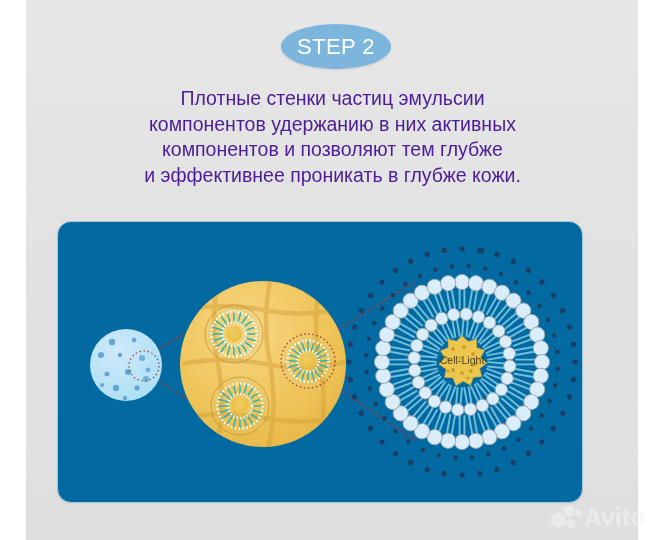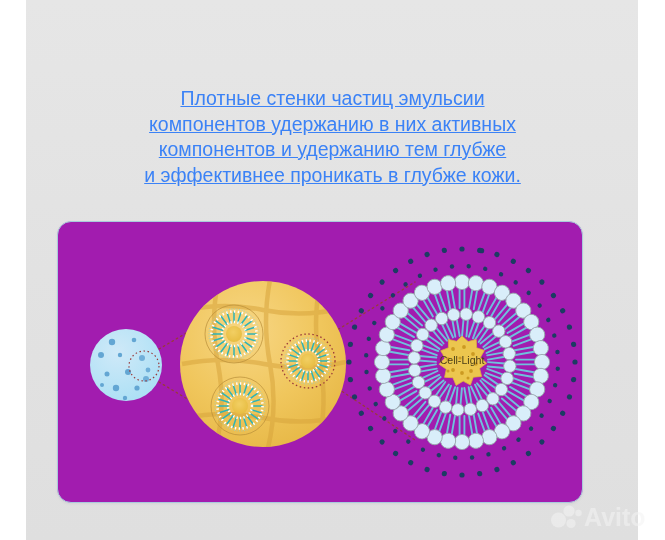--- a/index.html
+++ b/index.html
@@ -48,35 +48,34 @@
     white-space: nowrap;
   }
 
   
   .headline {
     position: absolute;
     left: 46px;
     top: 86px;
     width: 573px;
     text-align: center;
-    color: #3b82f6;
+    color: #4c1d95;
     font-size: 19.5px;
     line-height: 25.5px;
-    text-decoration: underline;
   }
   .headline .ln { display: block; white-space: nowrap; }
 
   
   .card {
     position: absolute;
     left: 57px;
     top: 221px;
     width: 524px;
     height: 280px;
-    background: #a21caf;
+    background: #0369a1;
     border: 1.4px solid #a9cadd;
     border-radius: 14px;
     box-shadow: 0 1px 3px rgba(0,0,0,0.05);
     overflow: hidden;
   }
   .stage { position: absolute; inset: 0; }
   .stage svg { display: block; width: 100%; height: 100%; }
 
   
   .avito {
@@ -89,25 +88,28 @@
   }
   .avito svg { display:block; width:100%; height:100%; }
 </style>
 </head>
 <body>
 
 <div id="page">
 
   <div class="content-band"></div>
 
+  <div class="step-badge">
+    <span class="step-badge-label">STEP 2</span>
+  </div>
 
   <div class="headline">
     <span class="ln">Плотные стенки частиц эмульсии</span>
     <span class="ln">компонентов удержанию в них активных</span>
-    <span class="ln">компонентов и удержанию тем глубже</span>
+    <span class="ln">компонентов и позволяют тем глубже</span>
     <span class="ln">и эффективнее проникать в глубже кожи.</span>
   </div>
 
   <div class="card">
     <div class="stage">
       <svg viewBox="0 0 524 280" xmlns="http://www.w3.org/2000/svg">
         <defs>
           <radialGradient id="gDrop" cx="38%" cy="32%" r="72%">
             <stop offset="0%" stop-color="#cfe9f8"></stop>
             <stop offset="100%" stop-color="#ace0f5"></stop>

